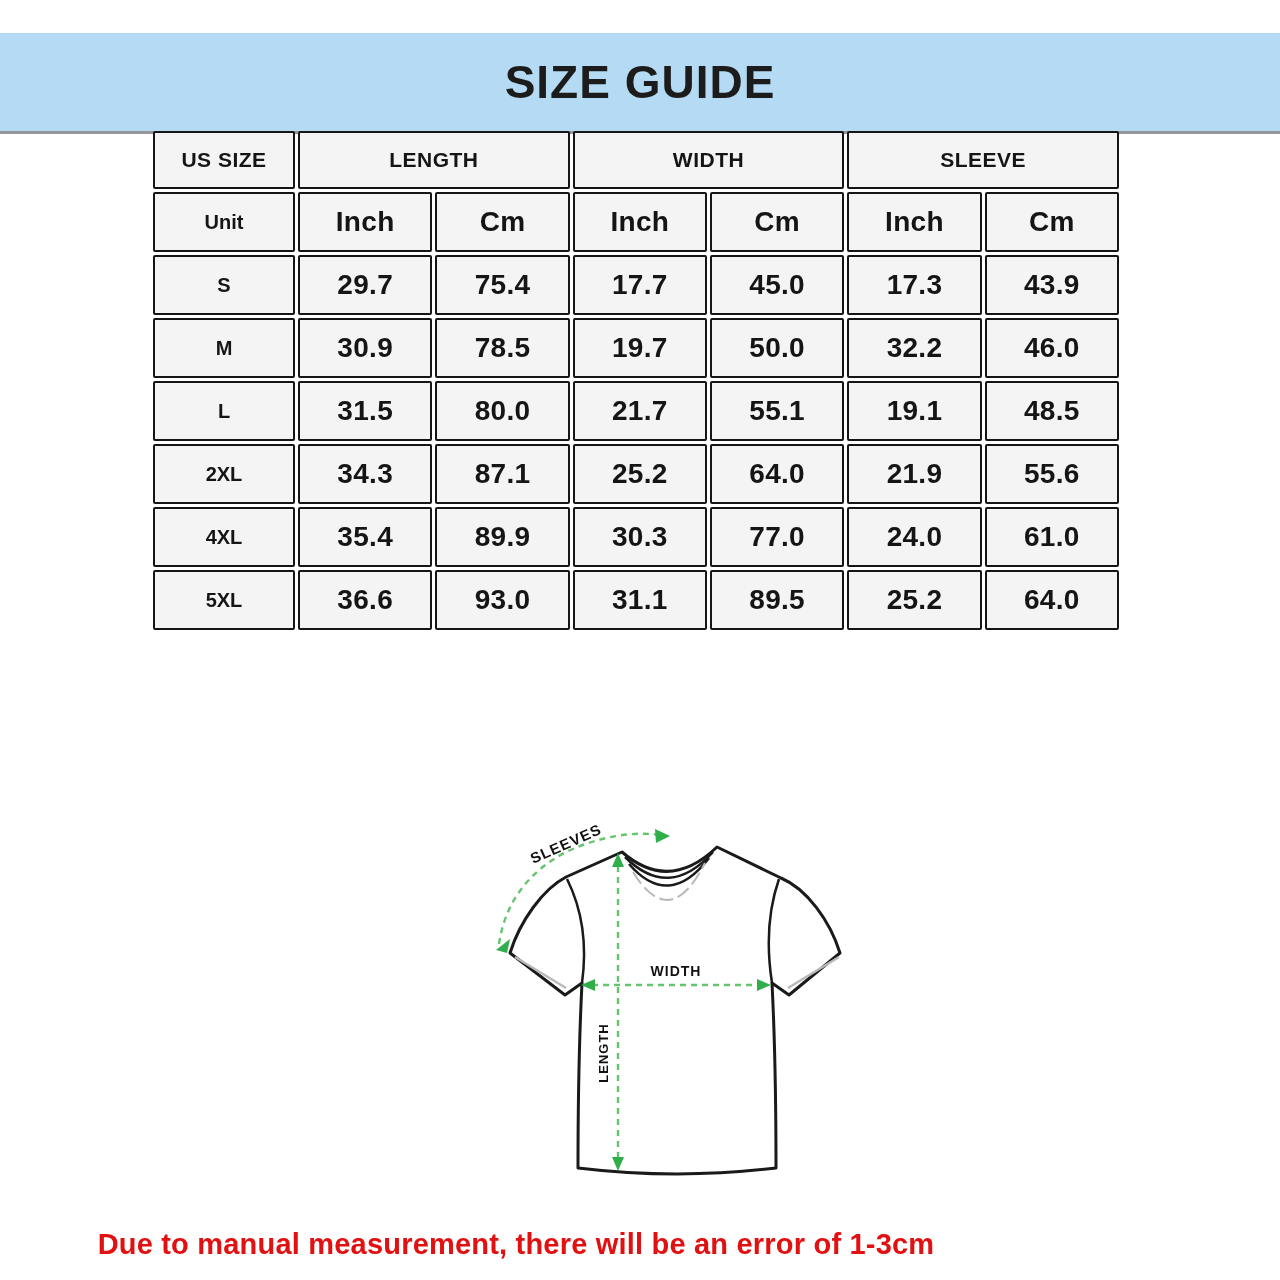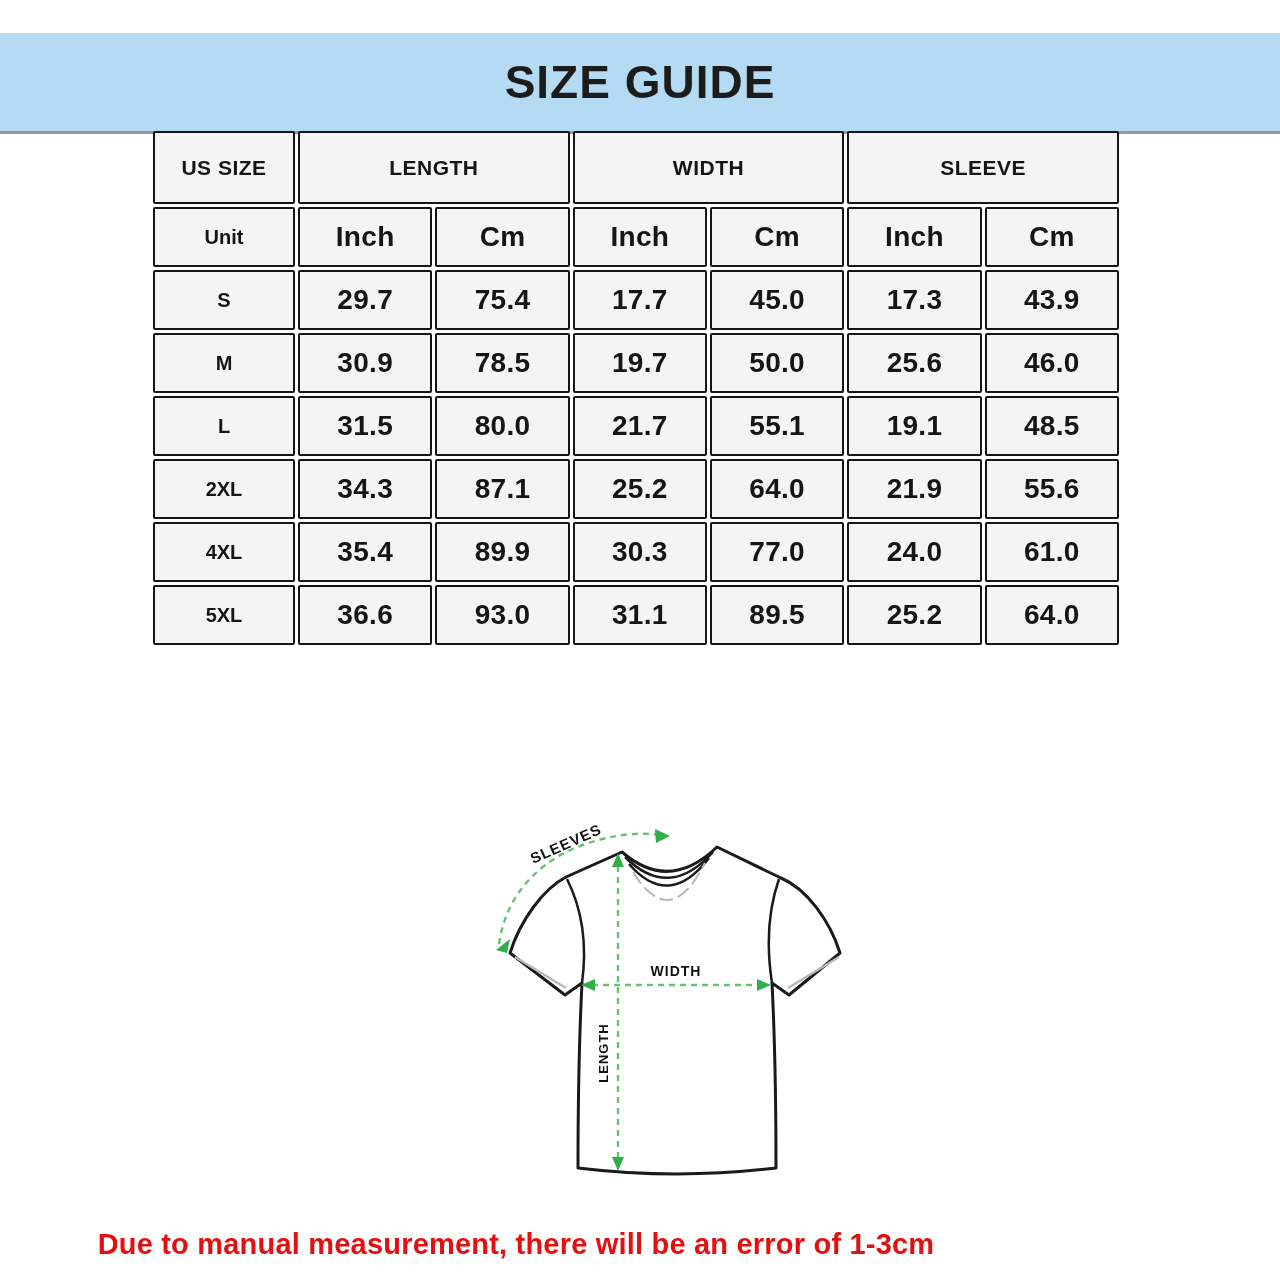--- a/index.html
+++ b/index.html
@@ -38,21 +38,21 @@
     border:2px solid var(--table-border);
     background:var(--cell-bg);
     border-radius:2px;
     text-align:center;vertical-align:middle;
     color:var(--cell-text);
     font-weight:bold;
     font-size:20px;
     height:60px;
     overflow:hidden;
   }
-  .size-table tr.head-row th{font-size:21px;height:73px;letter-spacing:0.5px;}
+  .size-table tr.head-row th{font-size:21px;height:58px;letter-spacing:0.5px;}
   .size-table td{font-size:28px;letter-spacing:0.3px;}
 
   .tshirt-wrap{position:absolute;left:460px;top:805px;width:440px;height:410px;}
 
   .footer-note{
     position:absolute;left:0;top:1228px;width:1032px;
     text-align:center;
     color:var(--note-red);
     font-size:29px;font-weight:bold;letter-spacing:0.2px;
   }
@@ -99,21 +99,21 @@
       <td>45.0</td>
       <td>17.3</td>
       <td>43.9</td>
     </tr>
     <tr>
       <th>M</th>
       <td>30.9</td>
       <td>78.5</td>
       <td>19.7</td>
       <td>50.0</td>
-      <td>25.6</td>
+      <td>32.2</td>
       <td>46.0</td>
     </tr>
     <tr>
       <th>L</th>
       <td>31.5</td>
       <td>80.0</td>
       <td>21.7</td>
       <td>55.1</td>
       <td>19.1</td>
       <td>48.5</td>

